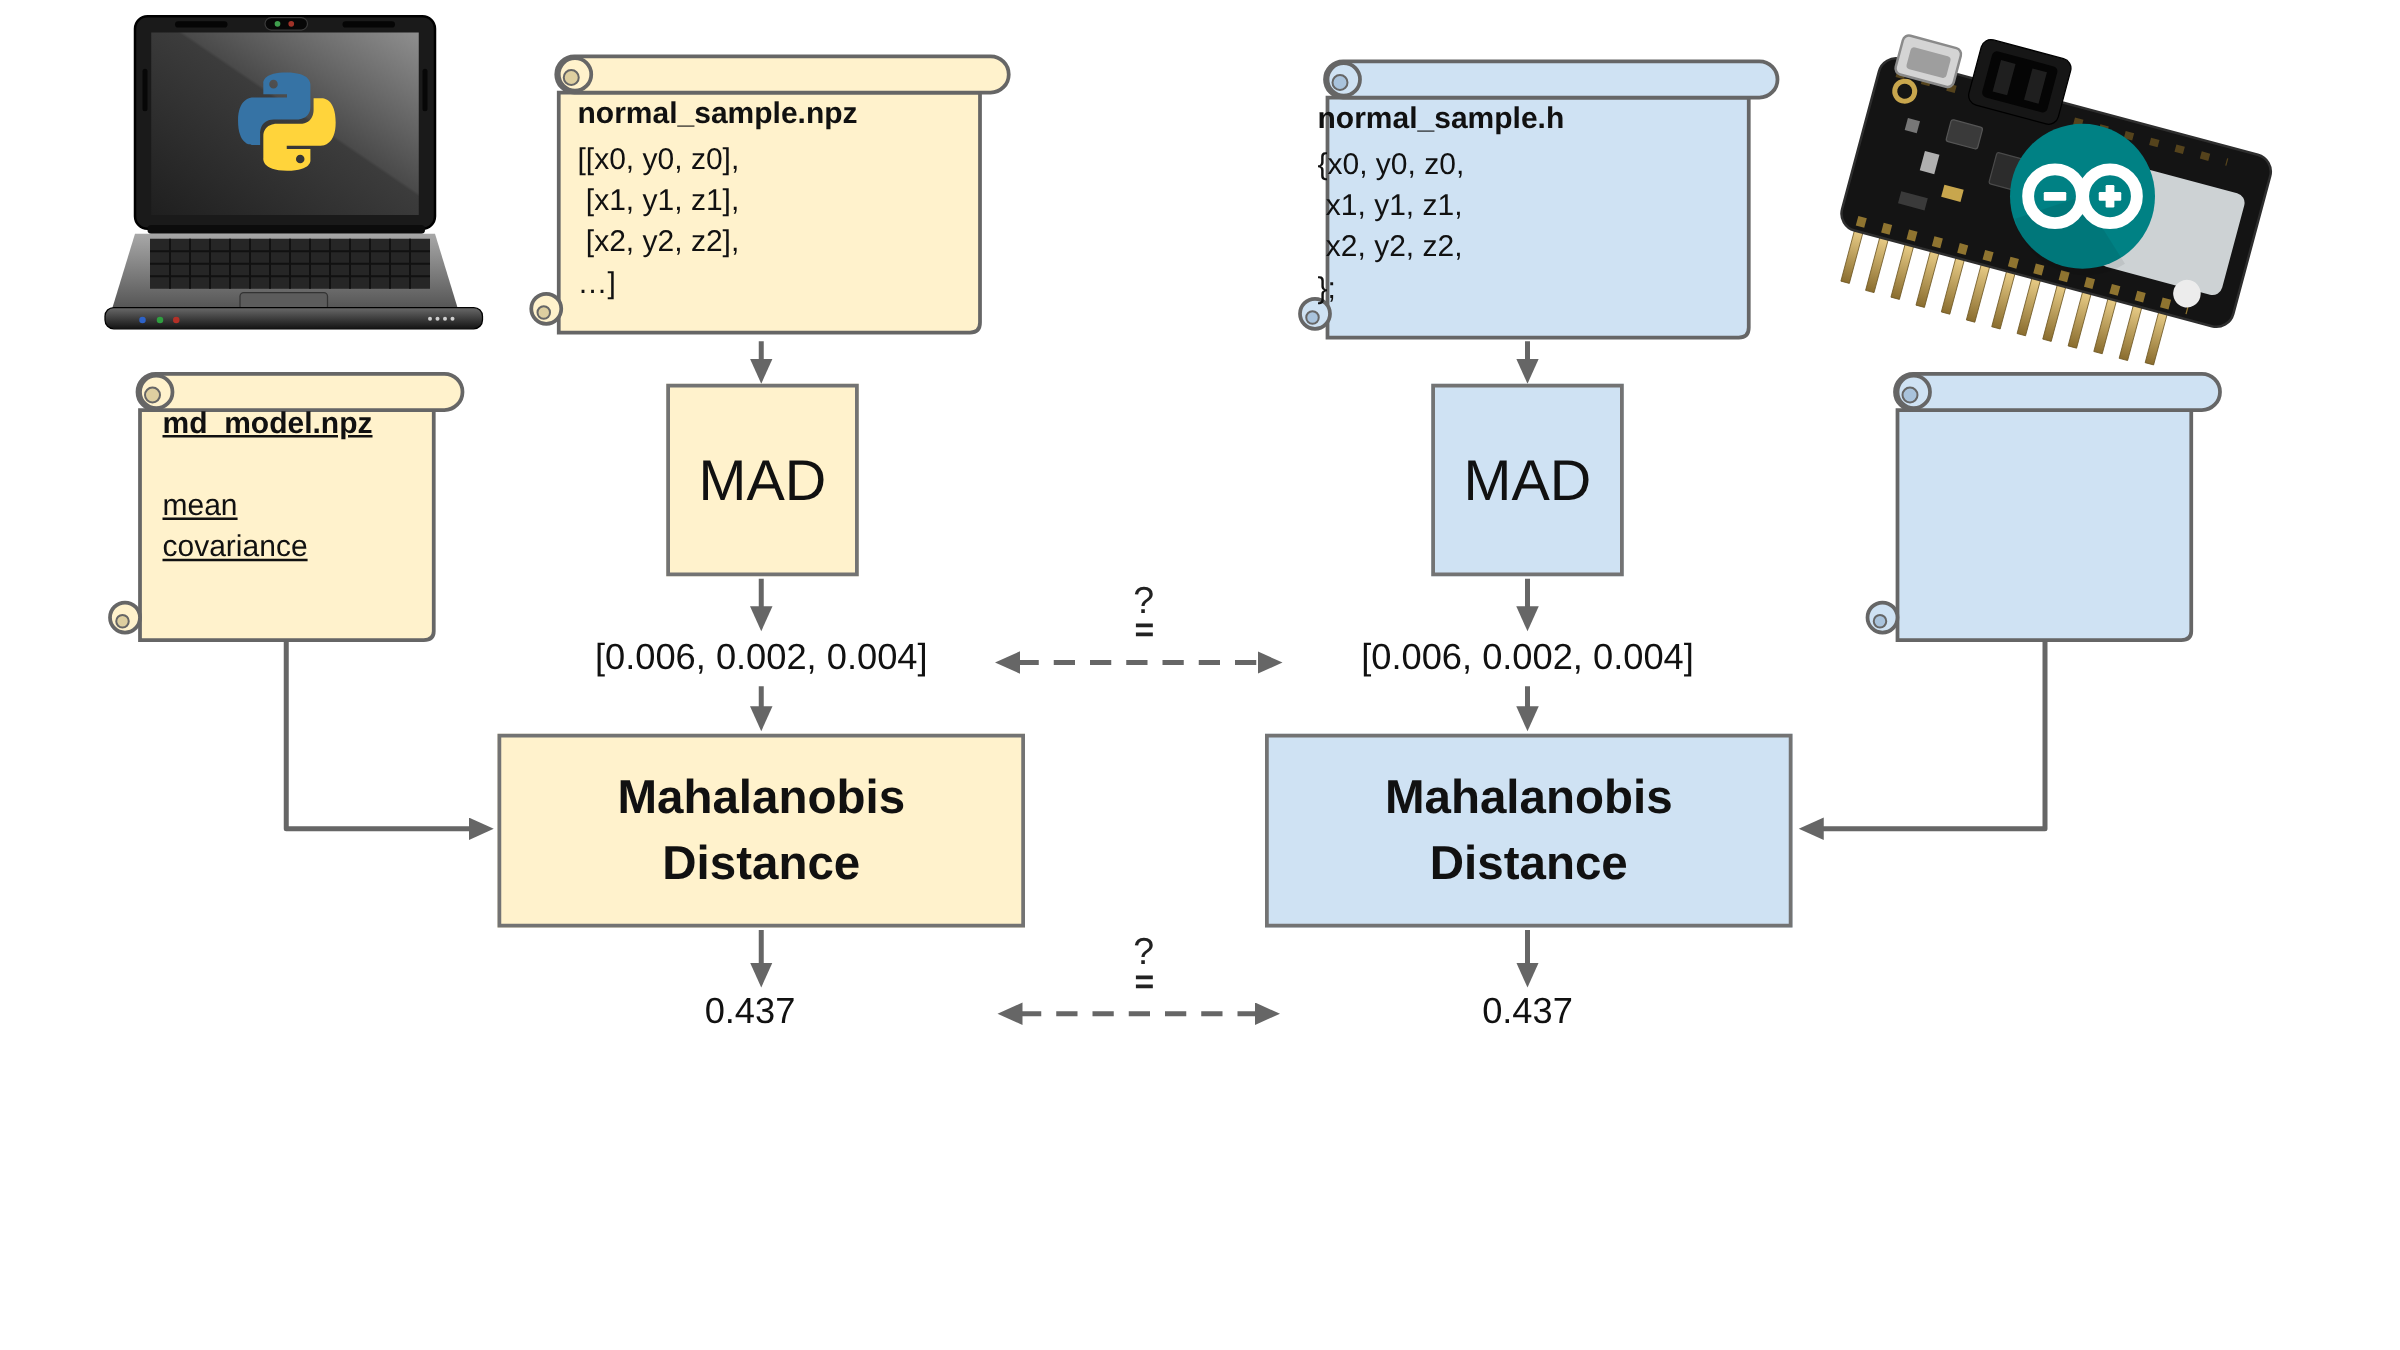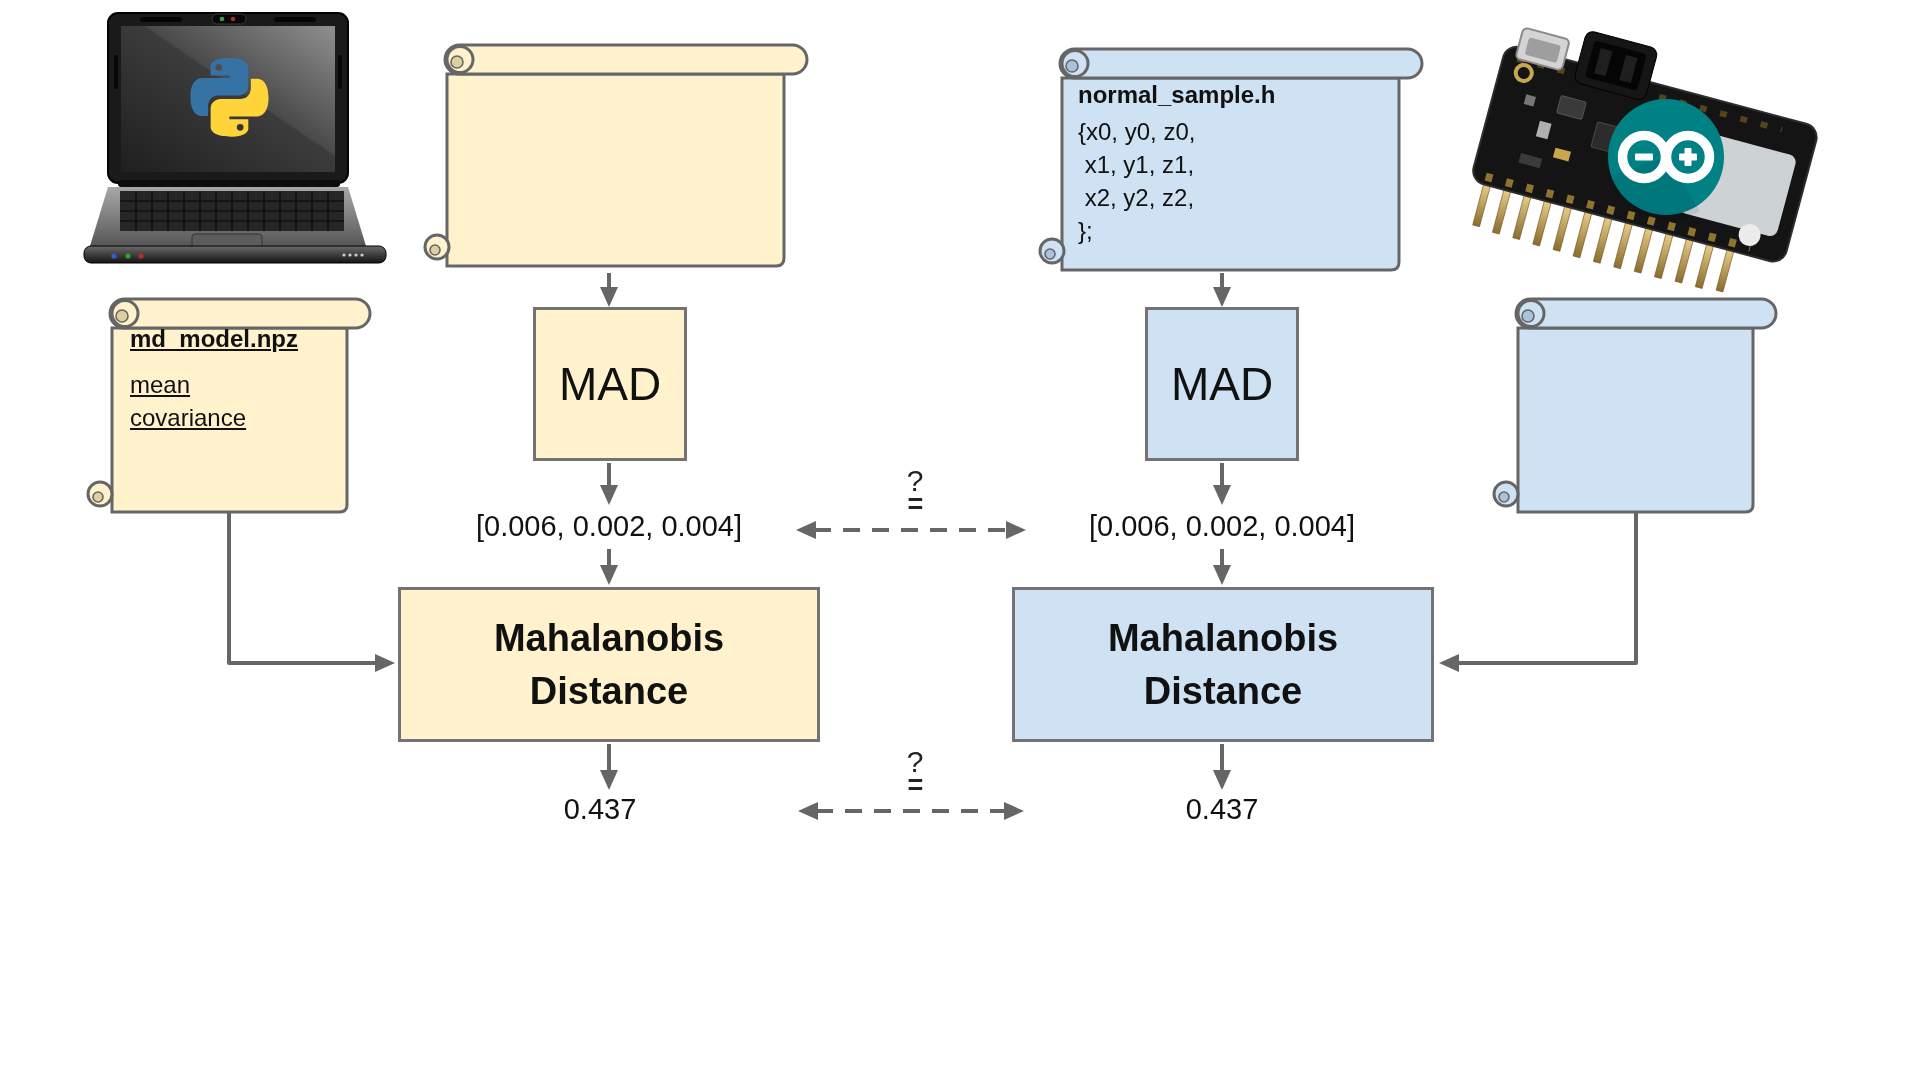--- a/index.html
+++ b/index.html
@@ -9,21 +9,21 @@
   symbol{overflow:visible;}
   .sc-y{--sf:#FFF2CC;--ss:#DECFA0;}
   .sc-b{--sf:#CFE2F3;--ss:#A9C3DC;}
   .scroll-shape{fill:var(--sf);stroke:#666666;stroke-width:3;}
   .scroll-shade{fill:var(--ss);stroke:#666666;stroke-width:1.6;}
   .conn{stroke:#666666;stroke-width:4;fill:none;}
   .conn-dash{stroke:#666666;stroke-width:4;fill:none;stroke-dasharray:17 12;}
   .scroll-text{position:absolute;}
   .scroll-title{font-weight:bold;font-size:24px;line-height:30px;margin-bottom:5px;white-space:pre;}
   .scroll-line{font-size:24px;line-height:33px;white-space:pre;}
-  .mt{margin-top:14px;}
+  .mt{margin-top:34px;}
   .procbox{position:absolute;display:flex;flex-direction:column;align-items:center;justify-content:center;
            border:3px solid #737373;box-sizing:border-box;}
   .fill-py{background:#FFF2CC;}
   .fill-c{background:#CFE2F3;}
   .mad-label{font-size:46px;}
   .md-label{font-size:38px;line-height:53px;text-align:center;font-weight:bold;}
   .valtext{position:absolute;font-size:29px;white-space:pre;transform:translateX(-50%);text-align:center;}
   .cmp{position:absolute;transform:translateX(-50%);text-align:center;color:#222;}
   .cmp .q{font-size:30px;line-height:26px;}
   .cmp .eq{font-size:27px;line-height:20px;font-weight:bold;letter-spacing:-1px;}
@@ -170,22 +170,29 @@
       <line class="conn" x1="1222" y1="549" x2="1222" y2="567" marker-end="url(#ah)"></line>
       <line class="conn" x1="1222" y1="744" x2="1222" y2="772" marker-end="url(#ah)"></line>
       <path class="conn" d="M229,513 L229,663 L377,663" marker-end="url(#ah)" stroke-linejoin="round"></path>
       <path class="conn" d="M1636,513 L1636,663 L1457,663" marker-end="url(#ah)" stroke-linejoin="round"></path>
     </g>
 
     <line class="conn-dash" x1="814" y1="530" x2="1008" y2="530" marker-start="url(#ah)" marker-end="url(#ah)"></line>
     <line class="conn-dash" x1="816" y1="811" x2="1006" y2="811" marker-start="url(#ah)" marker-end="url(#ah)"></line>
   </svg>
 
-
-  <div class="scroll-text" style="left:1078px;top:80px;">
+  <div class="scroll-text" style="left:462px;top:76px;">
+    <div class="scroll-title">normal_sample.npz</div>
+    <div class="scroll-line">[[x0, y0, z0],</div>
+    <div class="scroll-line"> [x1, y1, z1],</div>
+    <div class="scroll-line"> [x2, y2, z2],</div>
+    <div class="scroll-line">…]</div>
+  </div>
+
+  <div class="scroll-text" style="left:1054px;top:80px;">
     <div class="scroll-title">normal_sample.h</div>
     <div class="scroll-line">{x0, y0, z0,</div>
     <div class="scroll-line"> x1, y1, z1,</div>
     <div class="scroll-line"> x2, y2, z2,</div>
     <div class="scroll-line">};</div>
   </div>
 
   <div class="scroll-text" style="left:130px;top:324px;text-decoration:underline;">
     <div class="scroll-title">md_model.npz</div>
     <div class="scroll-line mt">mean</div>

